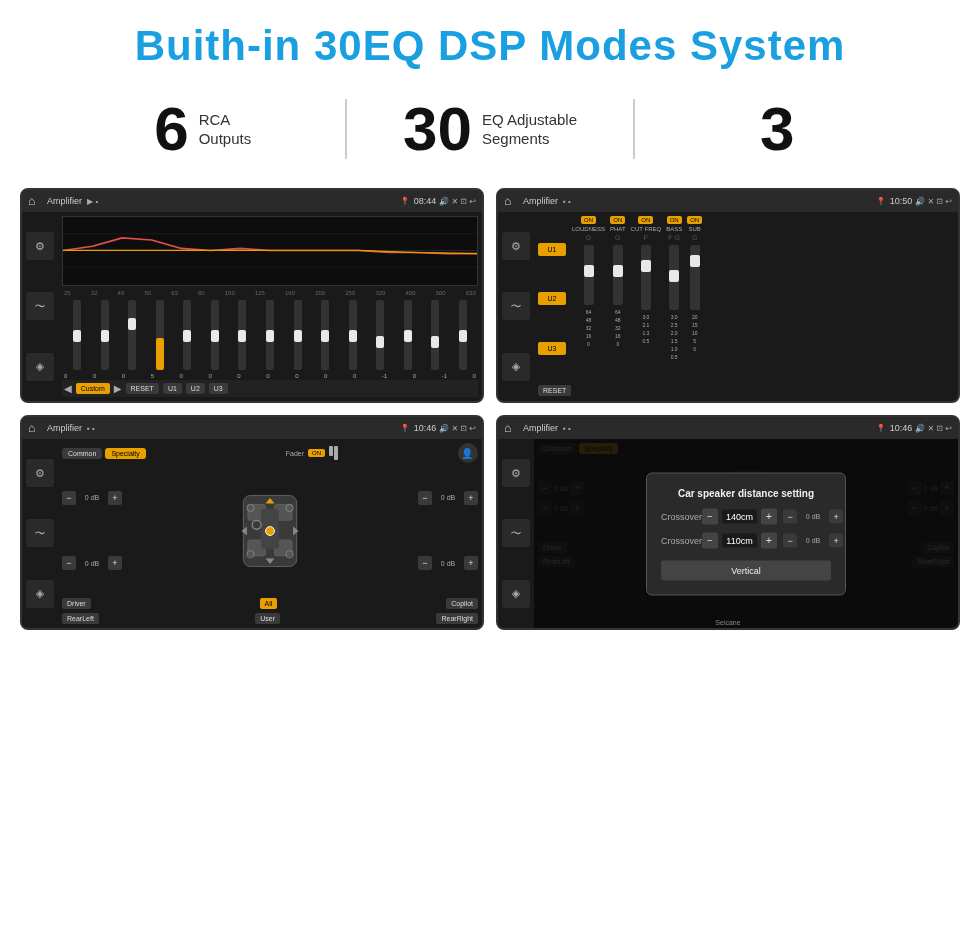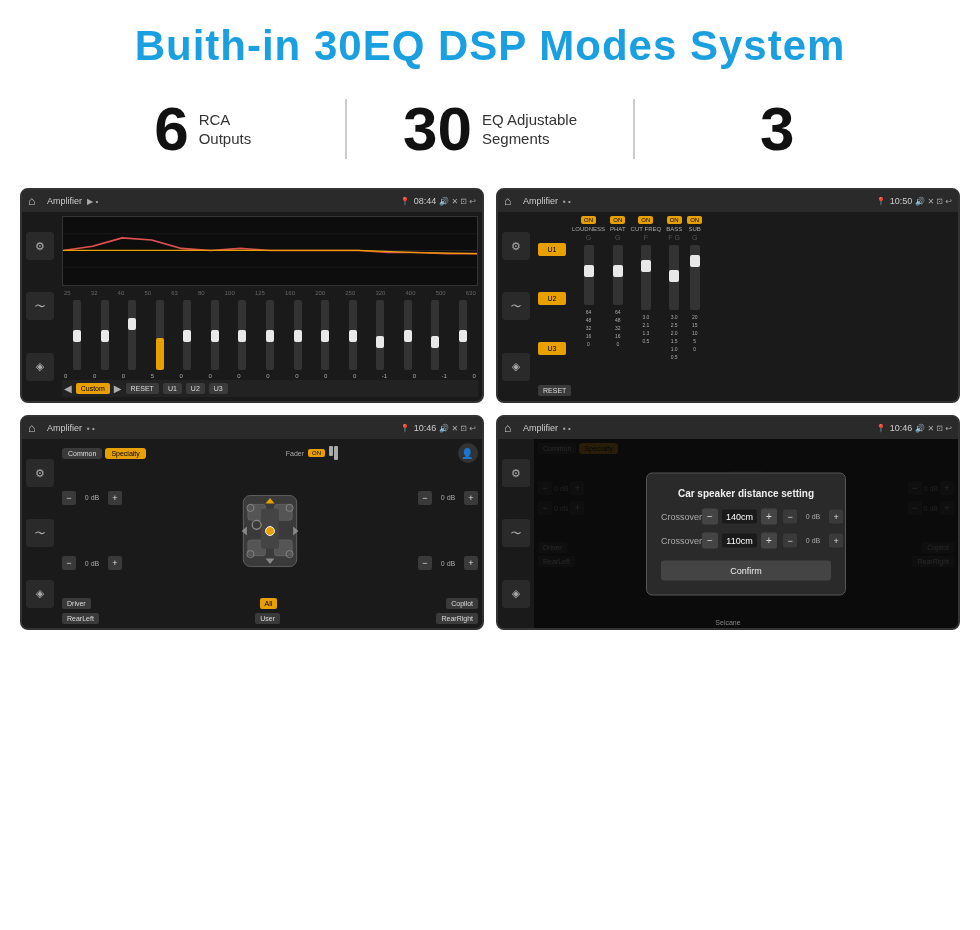--- a/index.html
+++ b/index.html
@@ -984,21 +984,21 @@
                 <button class="dialog-minus">−</button>
                 <span class="dialog-value">110cm</span>
                 <button class="dialog-plus">+</button>
               </div>
               <div class="db-control" style="margin-left:6px;">
                 <button class="db-btn">−</button>
                 <span style="font-size:7px;color:#aaa;min-width:28px;text-align:center;">0 dB</span>
                 <button class="db-btn">+</button>
               </div>
             </div>
-            <button class="dialog-confirm-btn">Confirm</button>
+            <button class="dialog-confirm-btn">Vertical</button>
           </div>
         </div>
       </div>
     </div>
     <div class="watermark">Seicane</div>
   </div>
 
 </div>
 
 </body></html>

